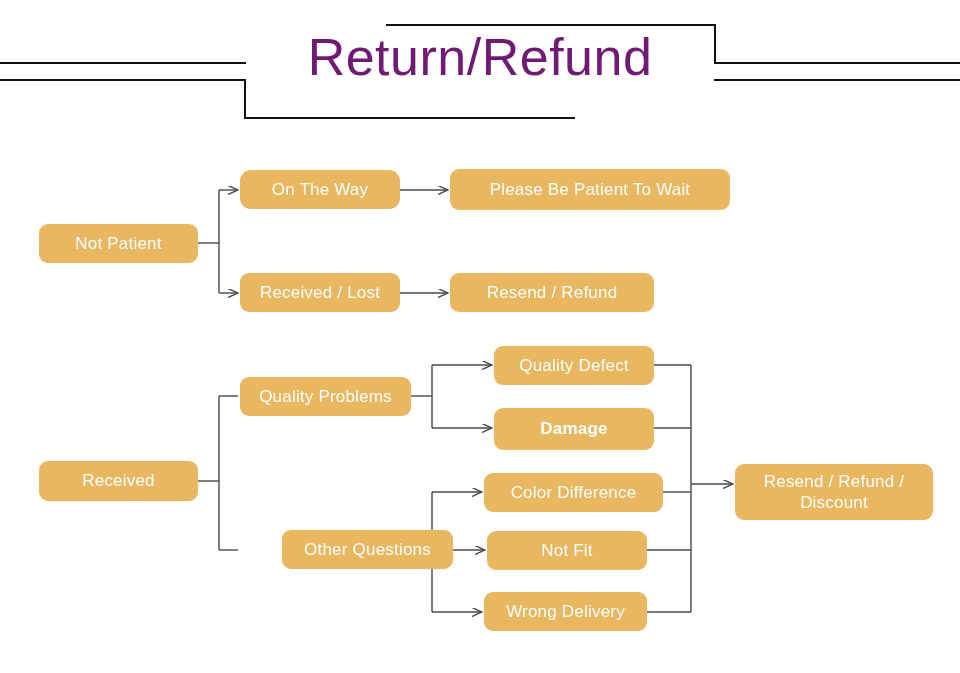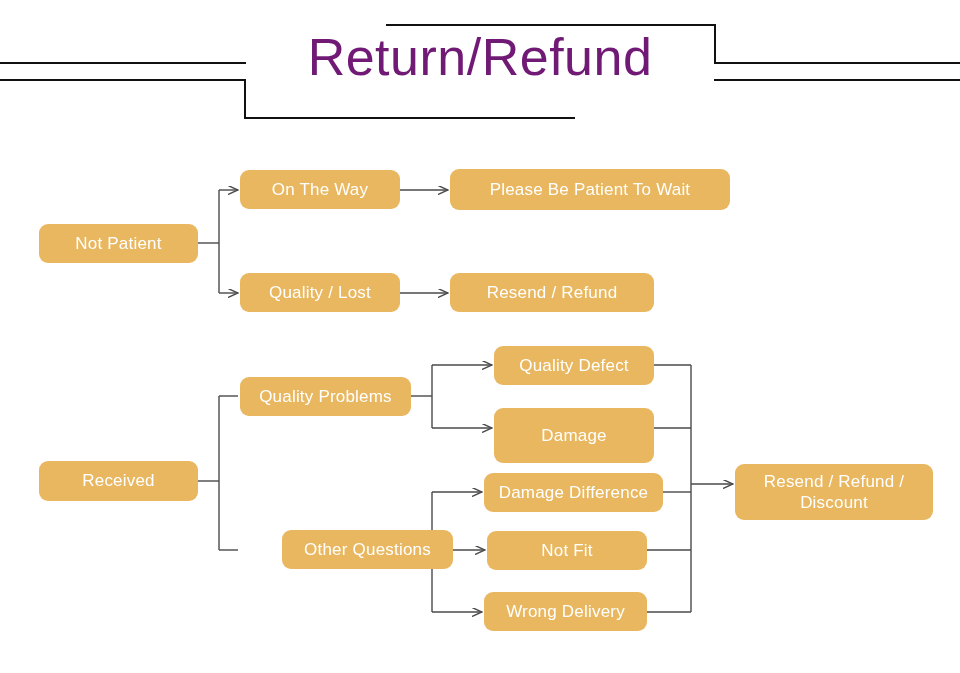--- a/index.html
+++ b/index.html
@@ -102,39 +102,39 @@
       <path d="M663,492 L691,492"></path>
       <path d="M647,550 L691,550"></path>
       <path d="M645,612 L691,612"></path>
       <path d="M691,365 L691,612"></path>
       <path d="M691,484 L733,484" marker-end="url(#arw)"></path>
     </g>
   </svg>
 
   <div class="node" style="left:39px;top:224px;width:159px;height:39px;">Not Patient</div>
 
-  <div class="node" style="left:240px;top:170px;width:160px;height:39px;">On The Way</div>
+  <div class="node" style="left:240px;top:170px;width:160px;height:39px;border-radius:11px;">On The Way</div>
 
   <div class="node" style="left:450px;top:169px;width:280px;height:41px;">Please Be Patient To Wait</div>
 
-  <div class="node" style="left:240px;top:273px;width:160px;height:39px;">Quality / Lost</div>
+  <div class="node" style="left:240px;top:273px;width:160px;height:39px;">Received / Lost</div>
 
   <div class="node" style="left:450px;top:273px;width:204px;height:39px;">Resend / Refund</div>
 
   <div class="node" style="left:39px;top:461px;width:159px;height:40px;">Received</div>
 
   <div class="node" style="left:240px;top:377px;width:171px;height:39px;">Quality Problems</div>
 
   <div class="node" style="left:248px;top:530px;width:171px;height:39px;margin-left:34px;">Other Questions</div>
 
   <div class="node" style="left:494px;top:346px;width:160px;height:39px;">Quality Defect</div>
 
-  <div class="node" style="left:494px;top:408px;width:160px;height:55px;">Damage</div>
+  <div class="node" style="left:494px;top:408px;width:160px;height:42px;font-weight:bold;">Damage</div>
 
-  <div class="node" style="left:484px;top:473px;width:179px;height:39px;">Damage Difference</div>
+  <div class="node" style="left:484px;top:473px;width:179px;height:39px;">Color Difference</div>
 
   <div class="node" style="left:487px;top:531px;width:160px;height:39px;">Not Fit</div>
 
   <div class="node" style="left:484px;top:592px;width:163px;height:39px;">Wrong Delivery</div>
 
   <div class="node two-line" style="left:735px;top:456px;width:198px;height:56px;margin-top:8px;">Resend / Refund / Discount</div>
 
 </div>
 
 </body></html>

